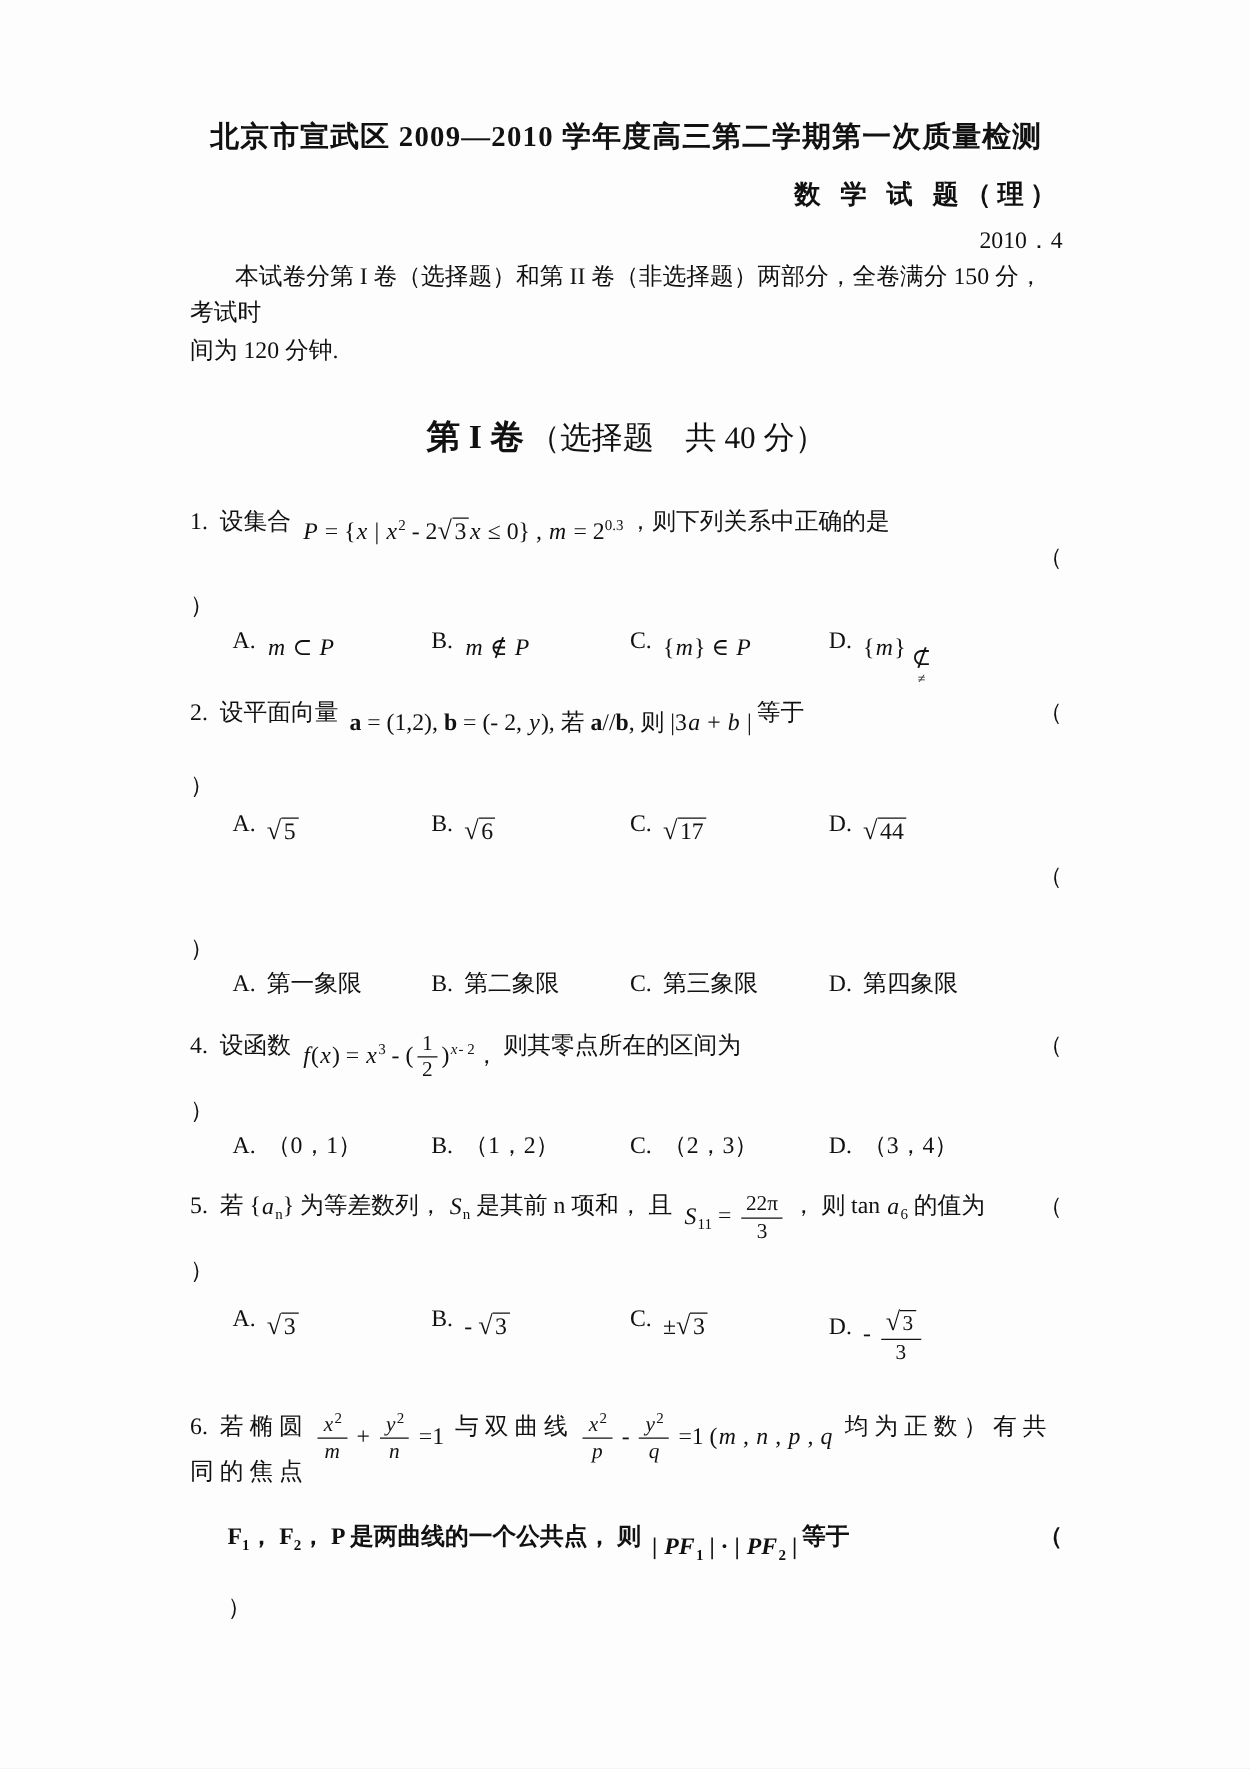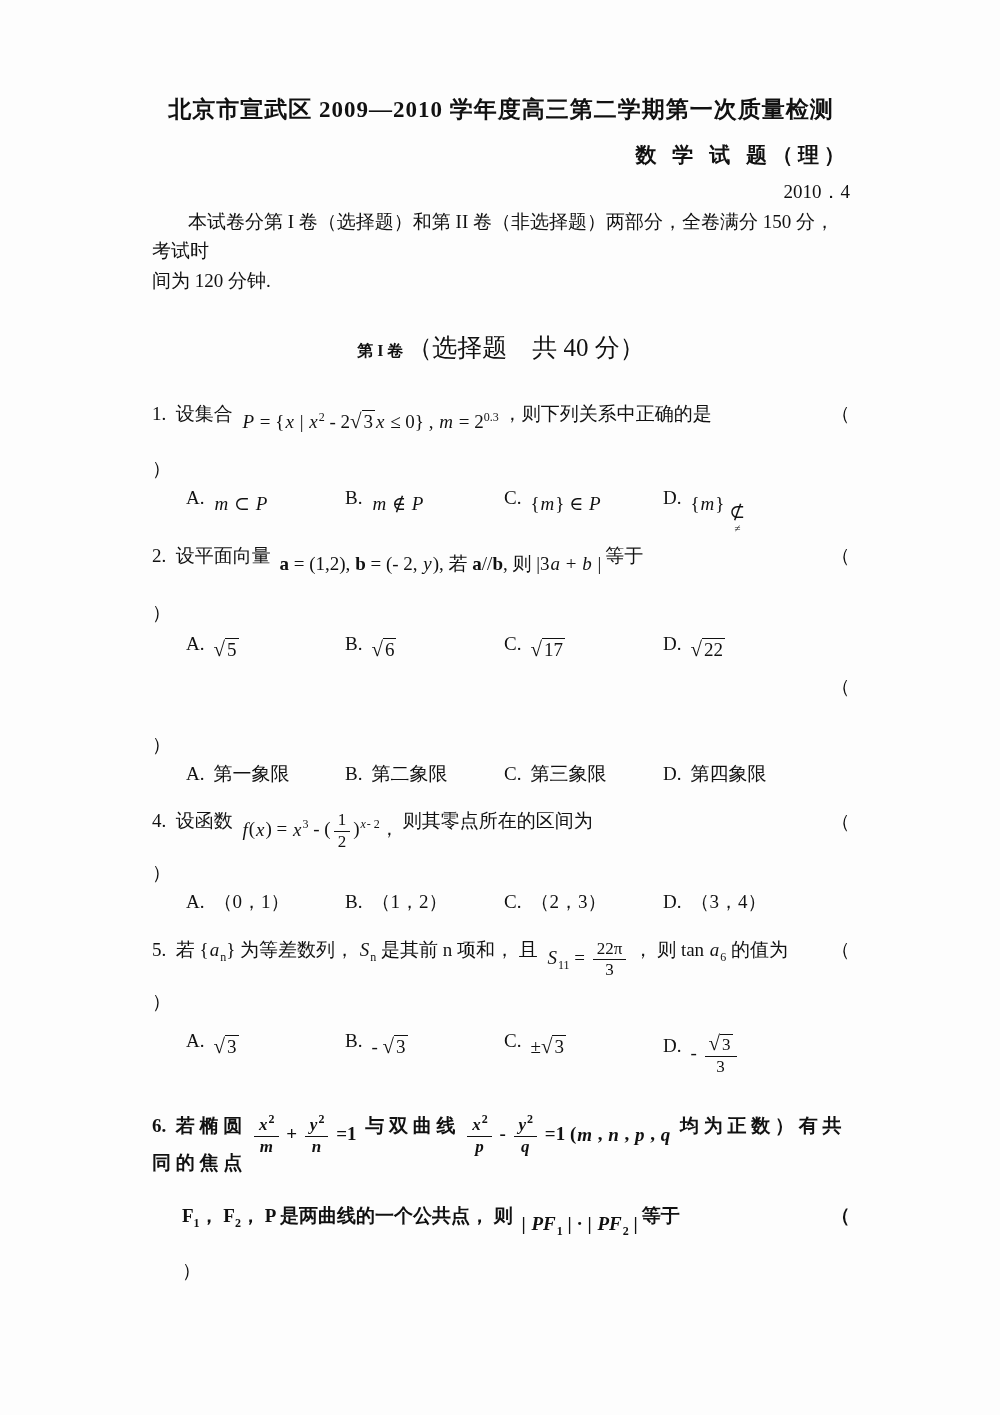--- a/index.html
+++ b/index.html
@@ -8,21 +8,21 @@
     font-family:"Liberation Serif","DejaVu Serif",serif;font-size:19px;
     box-sizing:border-box;padding:94px 150px 40px 152px;position:relative;overflow:hidden;
   }
   .doc-title{text-align:center;font-weight:bold;font-size:23px;letter-spacing:1px;}
   .doc-subtitle{text-align:right;font-weight:bold;font-size:21px;letter-spacing:5px;margin-top:16px;
     font-family:"Liberation Sans","DejaVu Sans",sans-serif;}
   .doc-date{text-align:right;margin-top:10px;font-size:19px;}
   .intro{margin-top:2px;line-height:1.55;}
   .intro-l1{text-indent:36px;}
   .section-head{text-align:center;margin-top:36px;}
-  .sec-big{font-weight:bold;font-size:16px;font-family:Liberation Serif, serif;}
+  .sec-big{font-weight:bold;font-size:27px;font-family:Liberation Serif, serif;}
   .sec-small{font-size:25px;margin-left:4px;}
   .instructions{margin-top:34px;font-weight:bold;line-height:1.5;
     font-family:"Liberation Sans","DejaVu Sans",sans-serif;font-size:18.5px;}
   .instructions .ind{padding-left:37px;}
 
   .question{margin-top:4px;}
   .q-line1{display:flex;align-items:baseline;margin-top:14px;min-height:46px;}
   .q-line1 .tokens{flex:0 1 auto;}
   .open-paren{margin-left:auto;}
   .q-close{margin:12px 0 2px;}
@@ -42,26 +42,26 @@
   .tk-frac{display:inline-flex;flex-direction:column;text-align:center;vertical-align:middle;
     font-size:17px;line-height:1.2;margin:0 3px;}
   .tk-num{border-bottom:1.4px solid #111;padding:0 4px;display:block;}
   .tk-den{padding:0 4px;display:block;}
   .tk-stack{display:inline-flex;flex-direction:column;align-items:center;line-height:1;vertical-align:-8px;}
   .tk-stack .under{font-size:11px;margin-top:2px;}
   .tk-eq{display:inline-block;transform:translateY(8px);margin:0 4px;}
   .opt .tk-eq{transform:translateY(6px);margin:0;}
 
   
-  .q1 .q-line1{margin-top:10px;}
+  .q1 .q-line1{margin-top:10px;flex-direction:column;}
   .q3 .opt-row{margin-bottom:6px;}
   .q4 .opt-row{margin-bottom:6px;}
   .q5 .opt-row{margin-top:10px;margin-bottom:20px;}
   .q6{margin-top:36px;}
-  .q6 .q-line1{min-height:70px;font-weight:bold;}
+  .q6 .q-line1{min-height:70px;}
   .q6 .q-line2{display:flex;align-items:baseline;padding-left:30px;margin-top:24px;font-weight:bold;}
   .q6 .q-close{padding-left:30px;margin-top:28px;}
 </style>
 </head>
 <body>
 
 <div class="page">
 
   <div class="doc-title">北京市宣武区 2009—2010 学年度高三第二学期第一次质量检测</div>
   <div class="doc-subtitle">数 学 试 题（理）</div>
@@ -122,21 +122,21 @@
       <div class="opt">
         <span class="opt-label">B.</span>
         <span class="tokens"><span class="tk-eq"><span class="tk-sqrt"><span class="rsym">√</span><span class="tk-rc">6</span></span></span></span>
       </div>
       <div class="opt">
         <span class="opt-label">C.</span>
         <span class="tokens"><span class="tk-eq"><span class="tk-sqrt"><span class="rsym">√</span><span class="tk-rc">17</span></span></span></span>
       </div>
       <div class="opt">
         <span class="opt-label">D.</span>
-        <span class="tokens"><span class="tk-eq"><span class="tk-sqrt"><span class="rsym">√</span><span class="tk-rc">22</span></span></span></span>
+        <span class="tokens"><span class="tk-eq"><span class="tk-sqrt"><span class="rsym">√</span><span class="tk-rc">44</span></span></span></span>
       </div>
     </div>
   </div>
 
   <div class="question q3">
     <div class="q-line1">
       <span class="open-paren">（</span>
     </div>
     <div class="q-close">）</div>
     <div class="opt-row">

